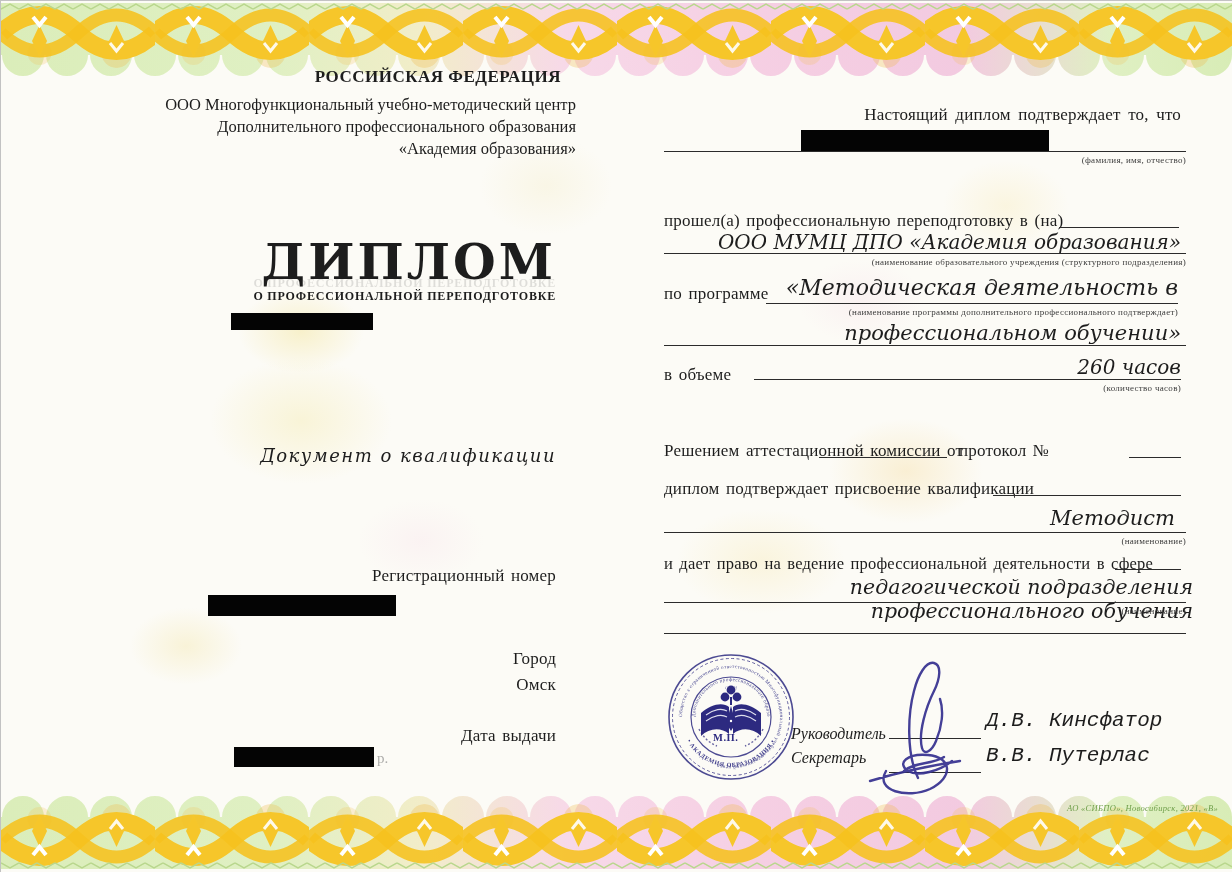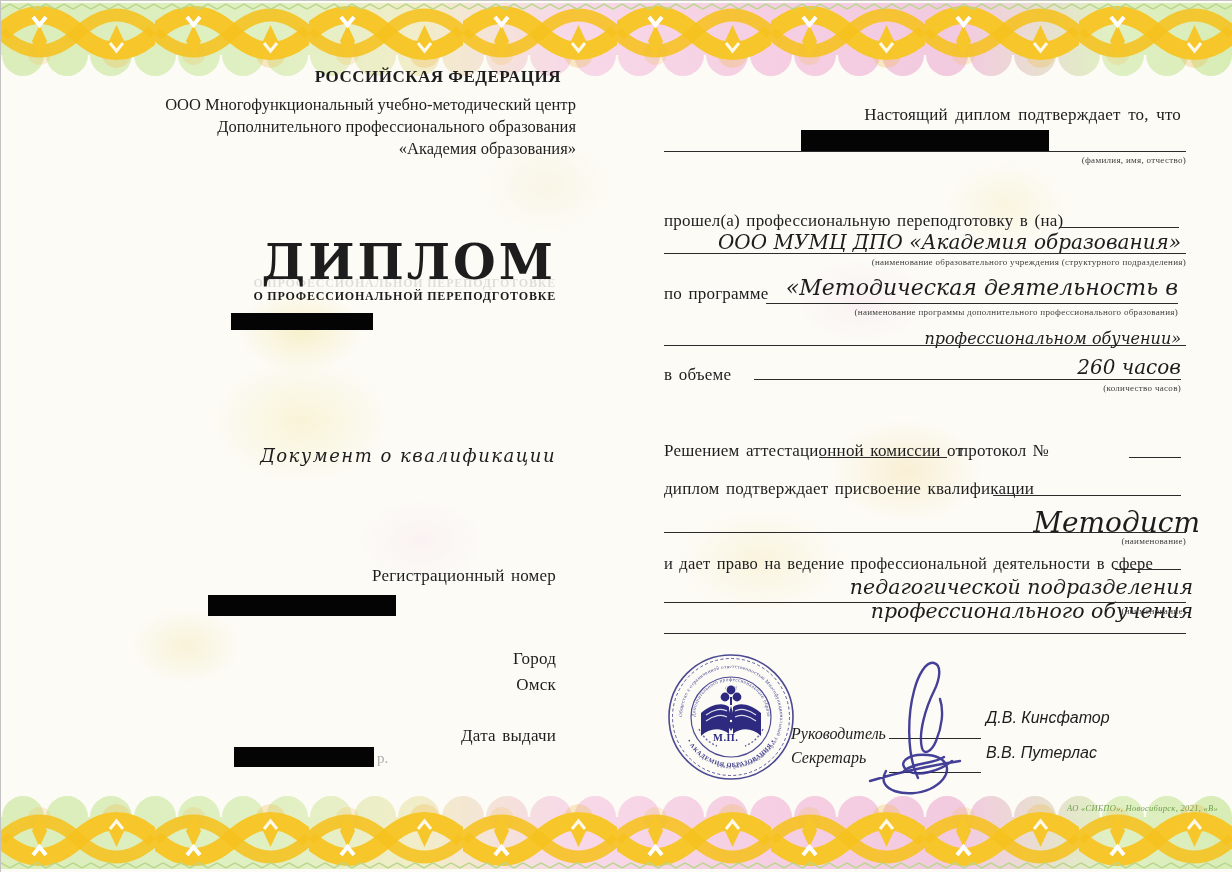--- a/index.html
+++ b/index.html
@@ -27,21 +27,21 @@
   }
   .serif-label{font-size:17px; letter-spacing:.2px; word-spacing:2px;}
   .caption{font-size:9px; color:#3c3c3c; letter-spacing:.3px;}
   .rule{height:0; border-top:1.6px solid #2b2b2b;}
   .entry-italic{font-style:italic; font-family:"DejaVu Serif","Liberation Serif",serif;}
   .redact{background:#040404;}
   .title{font-family:"DejaVu Serif",serif; font-weight:700; font-size:49px; letter-spacing:3px;}
   .subtitle{font-weight:700; font-size:12px; letter-spacing:.8px;}
   .ghost{opacity:.13; filter:blur(.6px);}
   .sig-label{font-style:italic; font-size:16px;}
-  .sig-name{font-style:italic; font-size:16px; font-family:Liberation Sans, sans-serif;}
+  .sig-name{font-style:italic; font-size:21px; font-family:Liberation Mono, monospace;}
   .imprint{font-size:8.5px; color:#6f9f4a; letter-spacing:.3px;font-style:italic;}
   .border-svg{position:absolute; left:0; width:1232px; height:90px;}
 </style>
 </head>
 <body>
 
 <div class="page">
 
   <svg width="0" height="0" style="position:absolute">
     <defs>
@@ -127,39 +127,39 @@
   <div class="abs serif-label" style="left:663px; top:210px">прошел(а) профессиональную переподготовку в (на)</div>
   <div class="abs rule" style="left:1058px; top:226px; width:120px"></div>
 
   <div class="abs center entry-italic" style="left:663px; top:229px; width:517px; font-size:20px">ООО МУМЦ ДПО «Академия образования»</div>
   <div class="abs rule" style="left:663px; top:252px; width:522px"></div>
   <div class="abs center caption" style="left:663px; top:256px; width:522px">(наименование образовательного учреждения (структурного подразделения)</div>
 
   <div class="abs serif-label" style="left:663px; top:283px">по программе</div>
   <div class="abs center entry-italic" style="left:765px; top:274px; width:412px; font-size:22px">«Методическая деятельность в</div>
   <div class="abs rule" style="left:765px; top:302px; width:412px"></div>
-  <div class="abs center caption" style="left:765px; top:306px; width:412px">(наименование программы дополнительного профессионального образования)</div>
-
-  <div class="abs center entry-italic" style="left:663px; top:328px; width:517px; font-size:16px">профессиональном обучении»</div>
+  <div class="abs center caption" style="left:765px; top:306px; width:412px">(наименование программы дополнительного профессионального подтверждает)</div>
+
+  <div class="abs center entry-italic" style="left:663px; top:320px; width:517px; font-size:21px">профессиональном обучении»</div>
   <div class="abs rule" style="left:663px; top:344px; width:522px"></div>
 
   <div class="abs serif-label" style="left:663px; top:364px">в объеме</div>
   <div class="abs center entry-italic" style="left:753px; top:354px; width:427px; font-size:20px">260 часов</div>
   <div class="abs rule" style="left:753px; top:378px; width:427px"></div>
   <div class="abs center caption" style="left:753px; top:382px; width:427px">(количество часов)</div>
 
   <div class="abs serif-label" style="left:663px; top:440px">Решением аттестационной комиссии от</div>
   <div class="abs rule" style="left:818px; top:456px; width:128px"></div>
   <div class="abs serif-label" style="left:958px; top:440px">протокол №</div>
   <div class="abs rule" style="left:1128px; top:456px; width:52px"></div>
 
   <div class="abs serif-label" style="left:663px; top:478px">диплом подтверждает присвоение квалификации</div>
   <div class="abs rule" style="left:992px; top:494px; width:188px"></div>
 
-  <div class="abs center entry-italic" style="left:682px; top:505px; width:517px; font-size:28px">Методист</div>
+  <div class="abs center entry-italic" style="left:657px; top:505px; width:517px; font-size:21px">Методист</div>
   <div class="abs rule" style="left:663px; top:531px; width:522px"></div>
   <div class="abs center caption" style="left:663px; top:535px; width:522px">(наименование)</div>
 
   <div class="abs serif-label" style="left:663px; top:553px; font-size:16.5px">и дает право на ведение профессиональной деятельности в сфере</div>
   <div class="abs rule" style="left:1114px; top:568px; width:66px"></div>
 
   <div class="abs center entry-italic" style="left:652px; top:574px; width:540px; font-size:20.5px">педагогической подразделения профессионального обучения</div>
   <div class="abs rule" style="left:663px; top:601px; width:522px"></div>
   <div class="abs center caption" style="left:663px; top:605px; width:522px">(наименование)</div>
 

